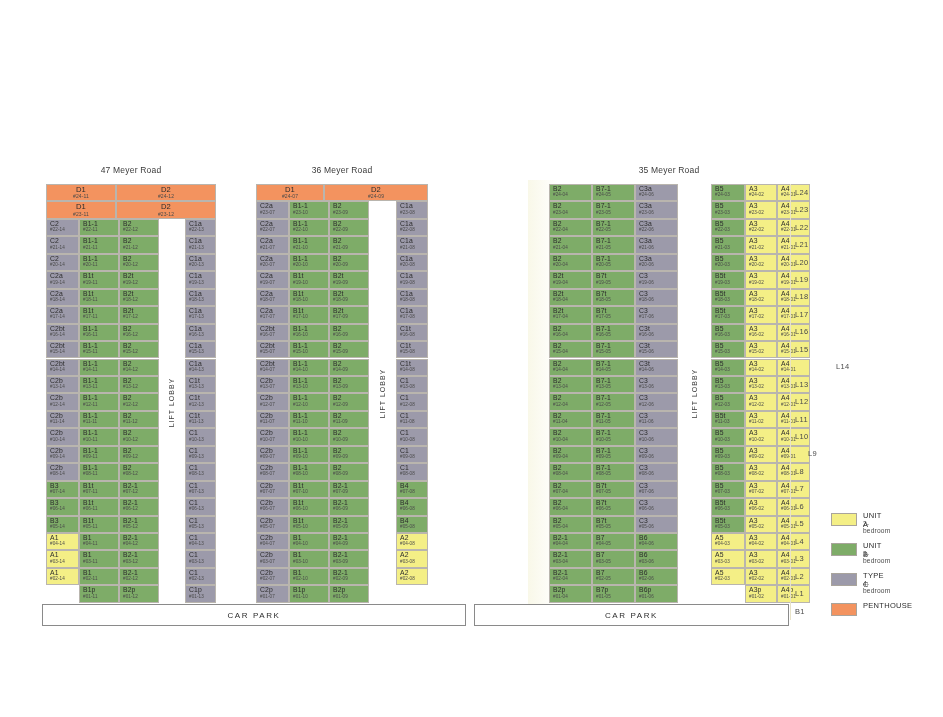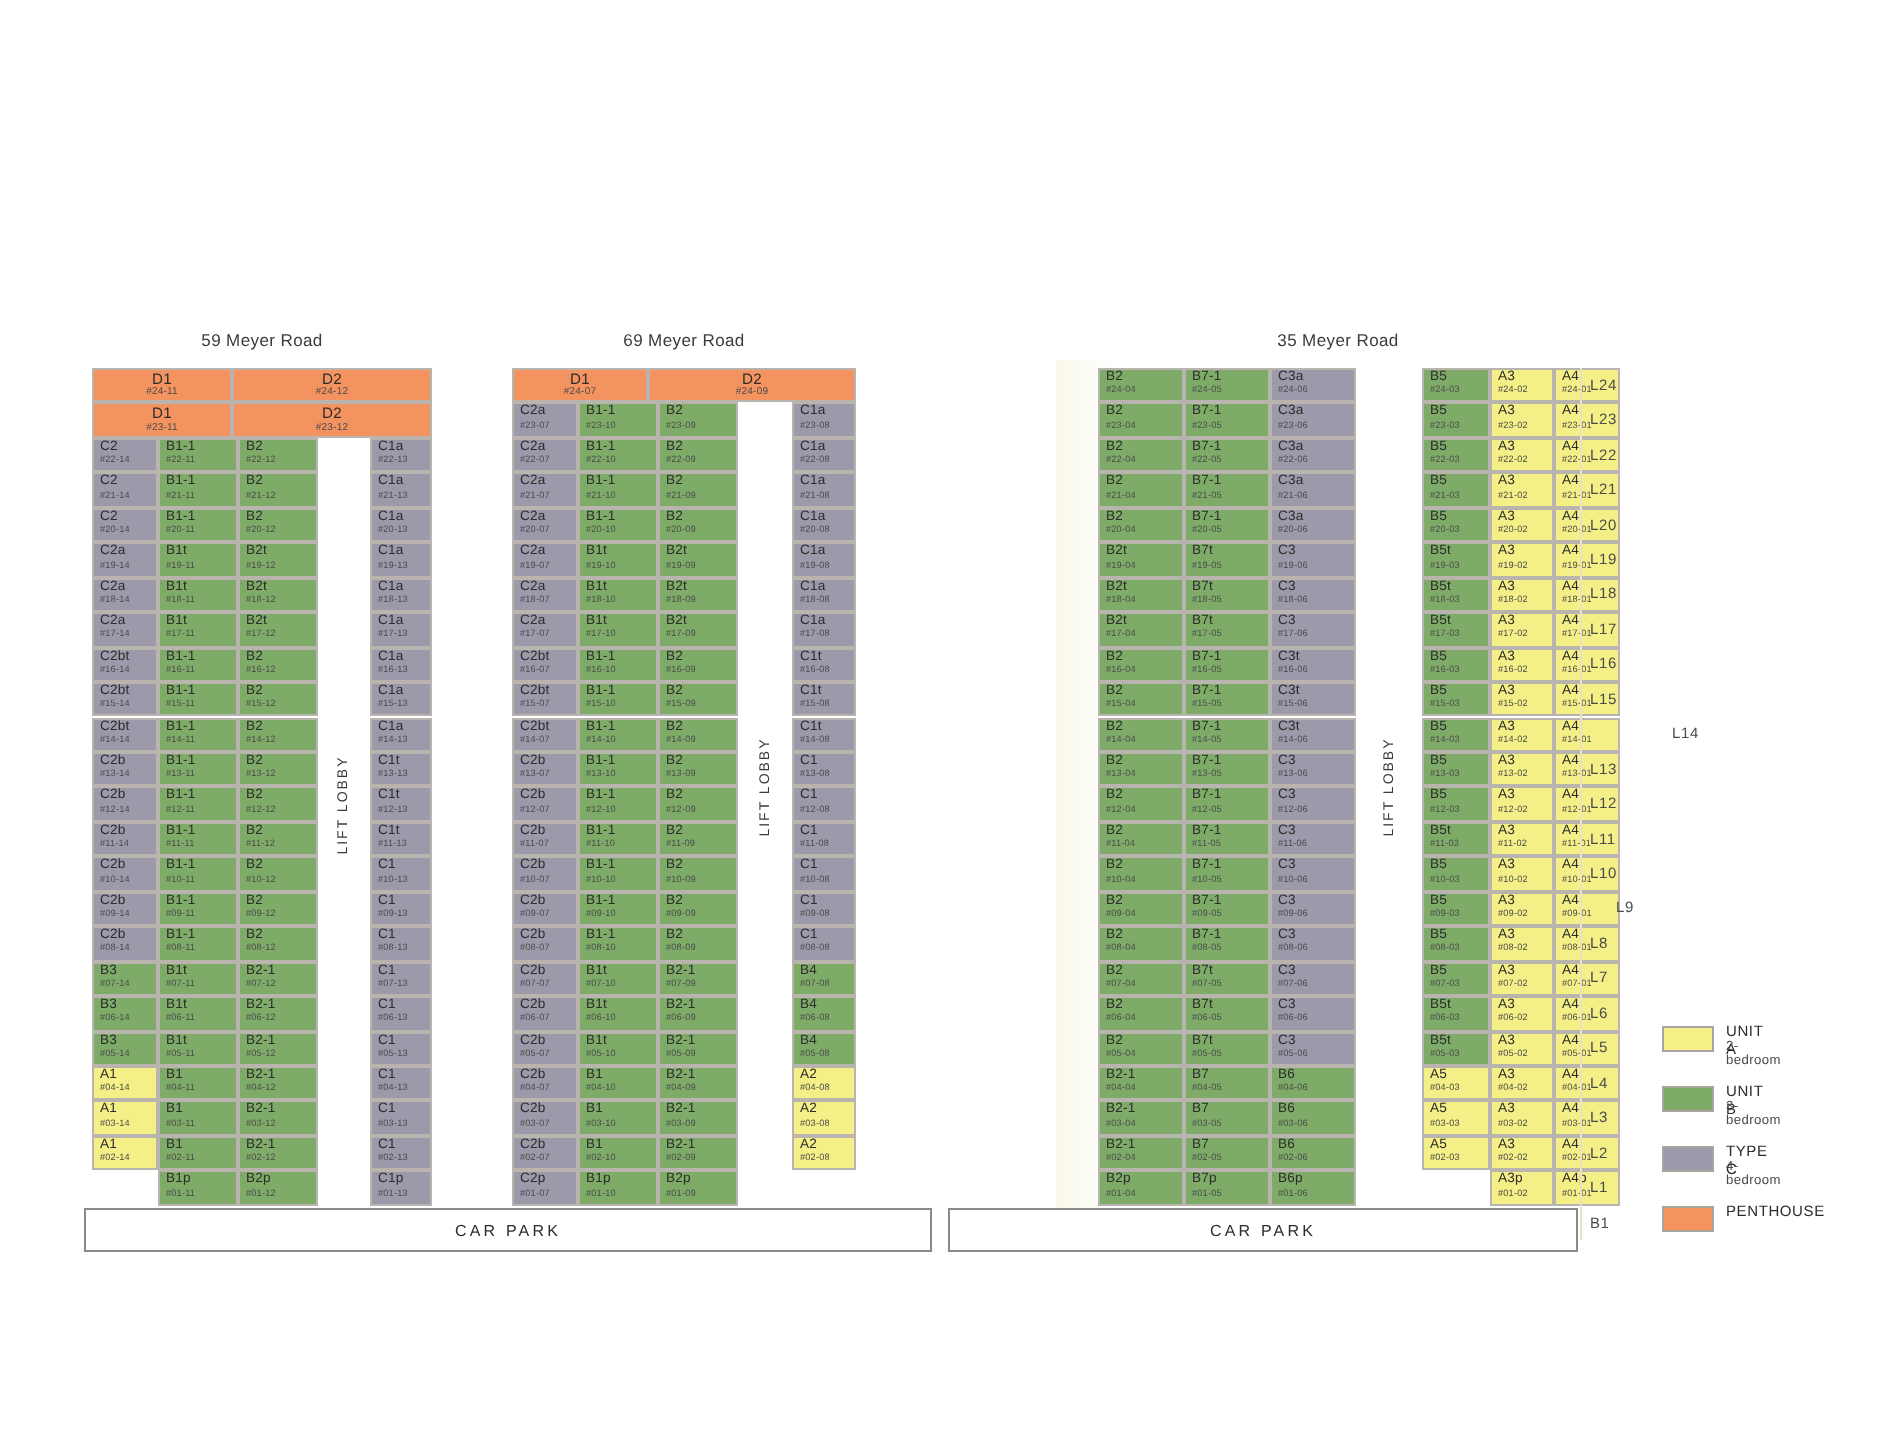--- a/index.html
+++ b/index.html
@@ -74,22 +74,22 @@
 </style>
 </head>
 <body>
 
 <div id="stage">
 
 
   <div class="blotch"></div>
 
   <div id="roads">
-      <div class="road-label" style="left: 46px; top: 165px; width: 170px;">59 Meyer Road</div>
-      <div class="road-label" style="left: 256px; top: 165px; width: 172px;">69 Meyer Road</div>
+      <div class="road-label" style="left: 46px; top: 165px; width: 170px;">47 Meyer Road</div>
+      <div class="road-label" style="left: 256px; top: 165px; width: 172px;">36 Meyer Road</div>
       <div class="road-label" style="left: 549px; top: 165px; width: 240px;">35 Meyer Road</div>
     </div>
   <div id="towers">
       <div class="cell t-p" style="position: absolute; left: 46px; top: 184px; width: 70px; height: 17.45px; text-align: center; padding-left: 0px;">
         <span class="u" style="font-size: 7.6px;">D1</span>
         <span class="n" style="font-size: 5px;">#24-11</span>
       </div>
       <div class="cell t-p" style="position: absolute; left: 116px; top: 184px; width: 100px; height: 17.45px; text-align: center; padding-left: 0px;">
         <span class="u" style="font-size: 7.6px;">D2</span>
         <span class="n" style="font-size: 5px;">#24-12</span>

